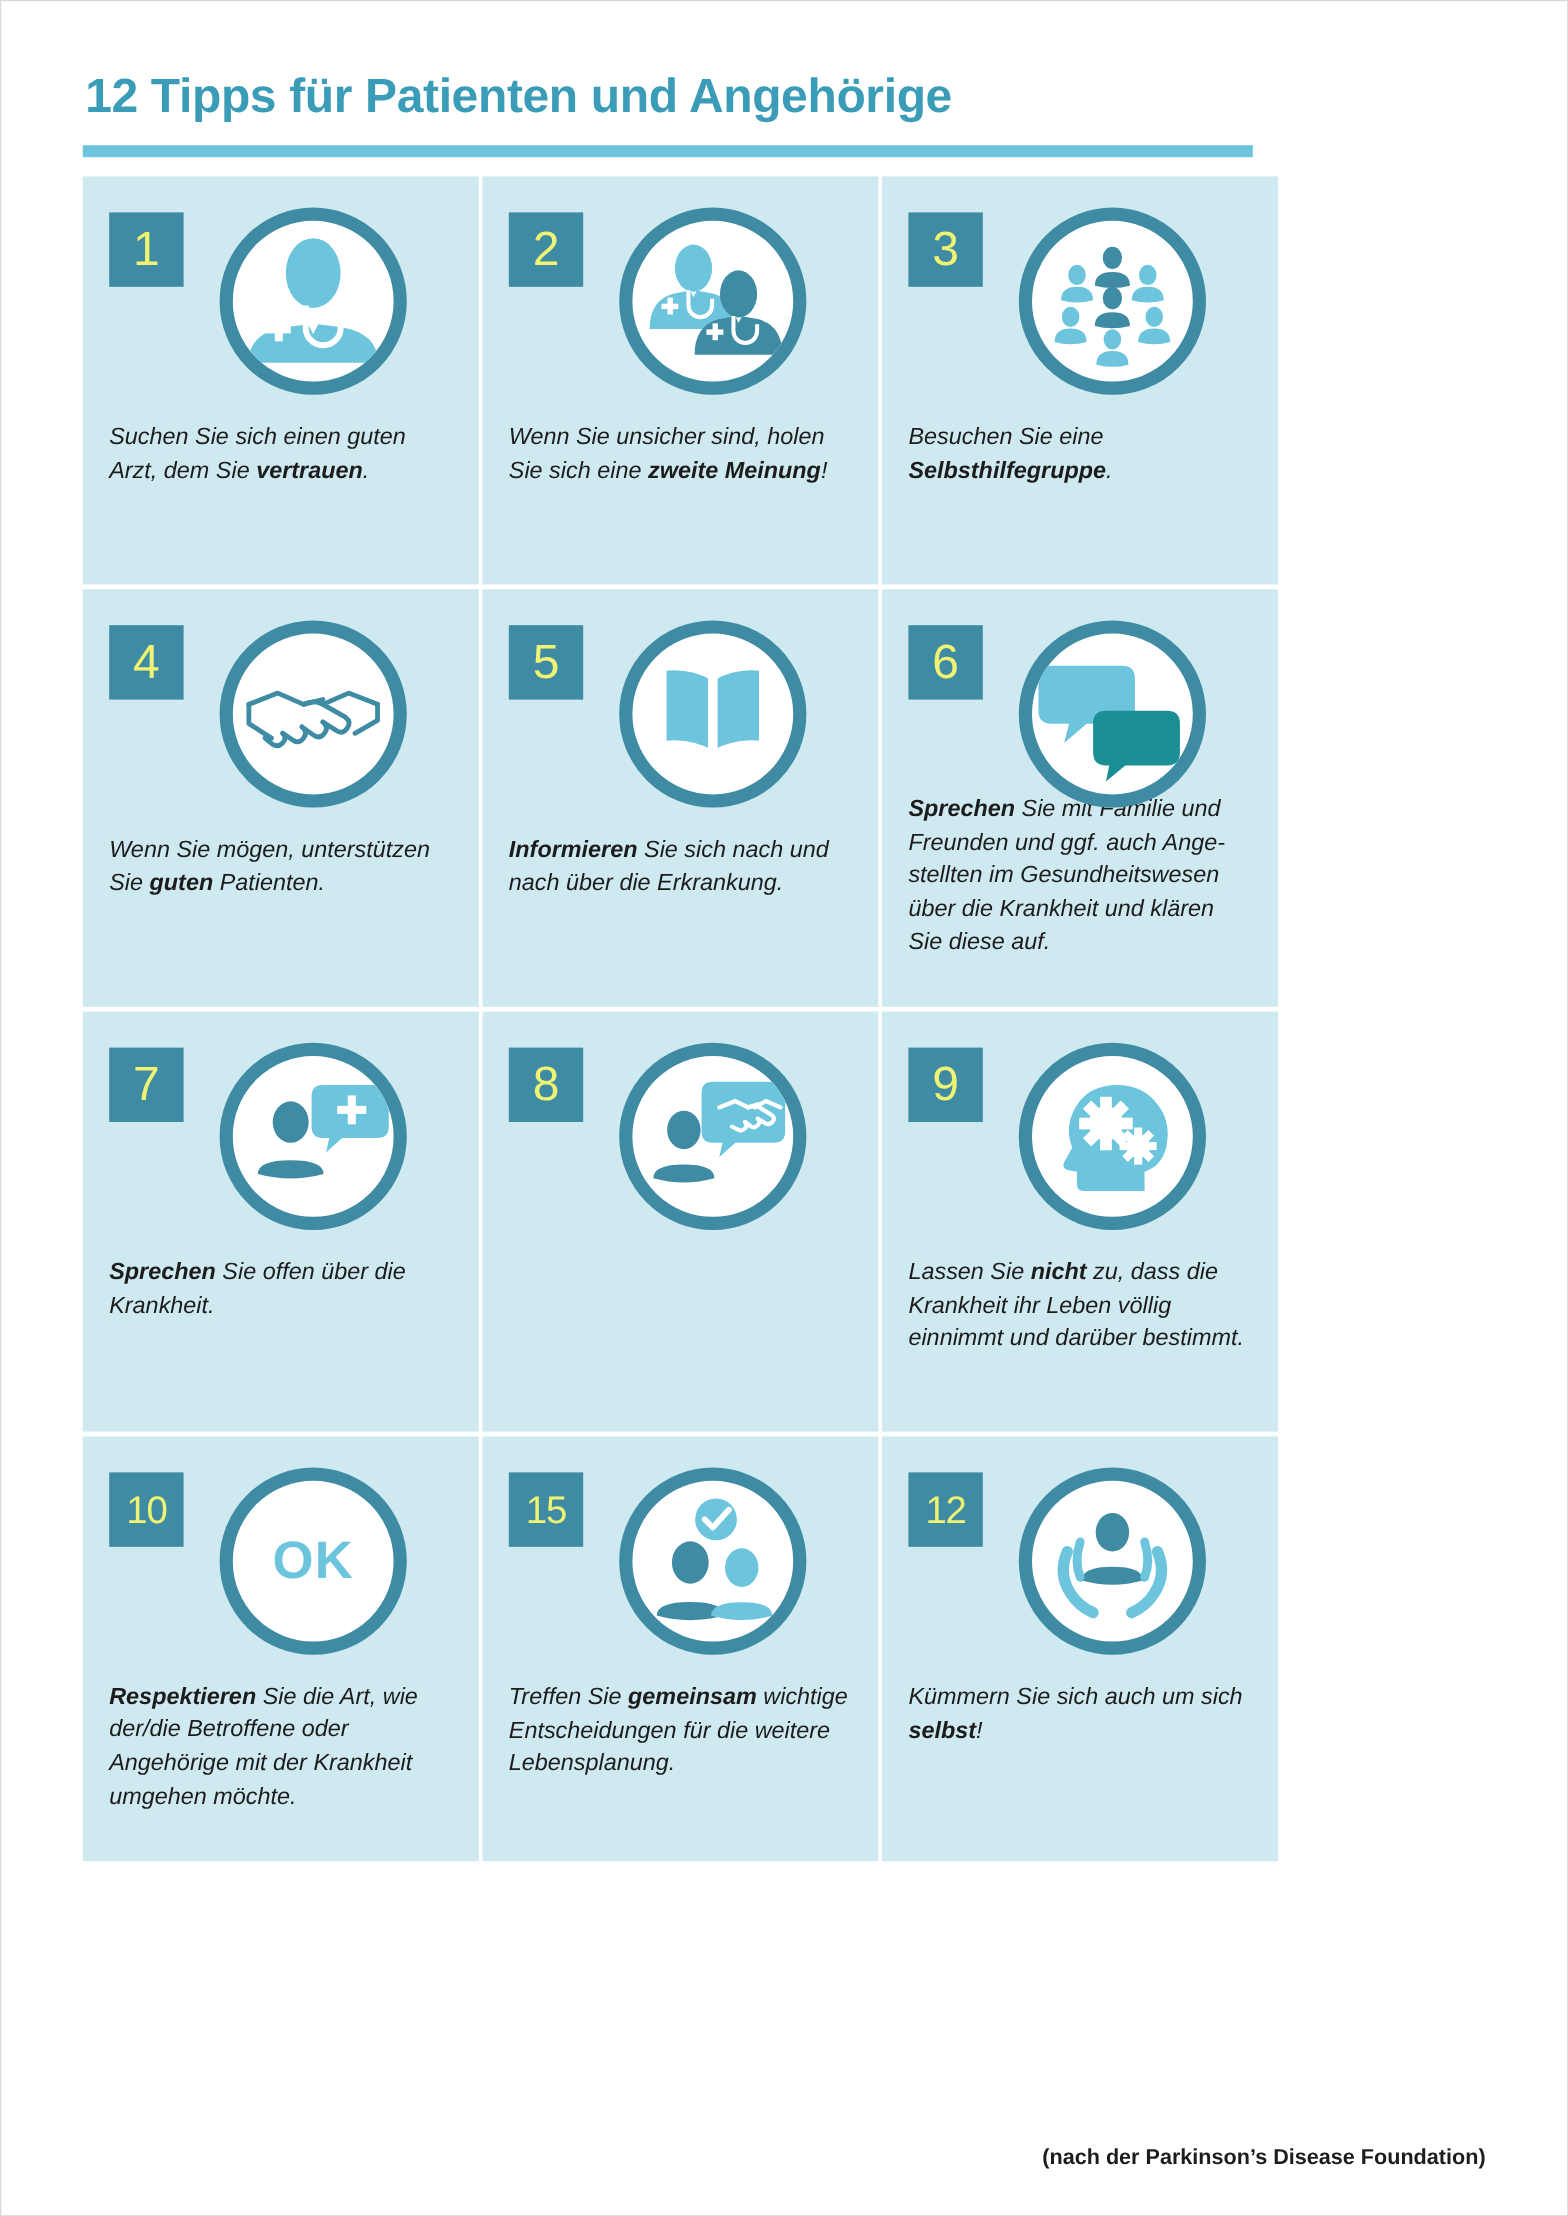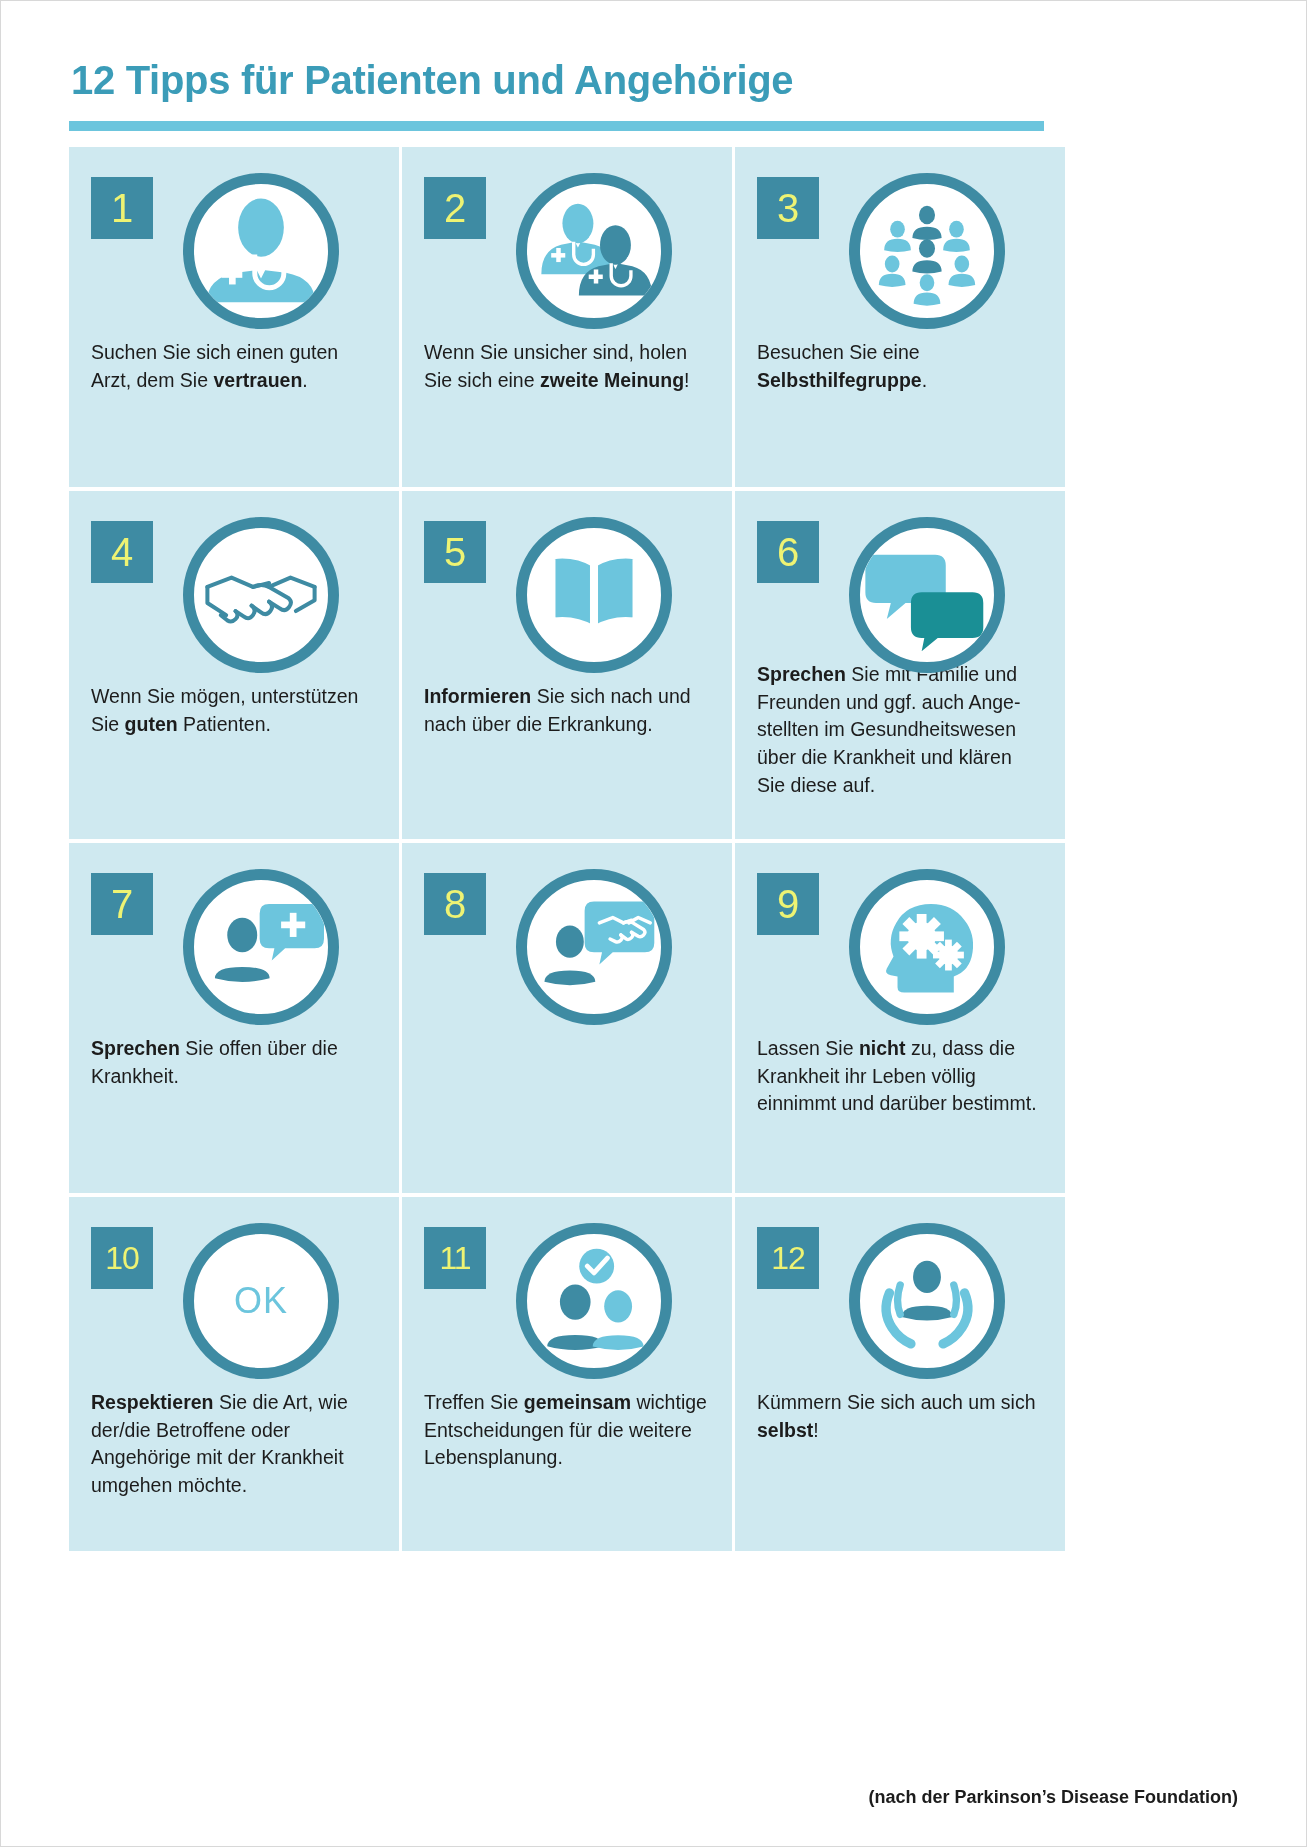--- a/index.html
+++ b/index.html
@@ -92,24 +92,25 @@
     height: 156px;
     border-radius: 50%;
     background: #ffffff;
     border: 11px solid #3e8ba3;
     box-sizing: border-box;
     overflow: hidden;
   }
   .icon-circle svg { display: block; width: 100%; height: 100%; }
 
   .cell-text {
-    margin-top: 6px;
+    margin-top: 18px;
     font-size: 19.5px;
     line-height: 1.42;
     color: #1c1c1c;
+    font-style: italic;
   }
   .cell-text b { font-weight: bold; }
 
   .footer {
     position: absolute;
     right: 68px;
     top: 1786px;
     font-size: 18px;
     color: #1c1c1c;
     text-align: right;
@@ -297,28 +298,28 @@
                 <circle cx="66" cy="56" r="2.88" fill="#ffffff"></circle>
               </svg>
             </div>
           </div>
           <p class="cell-text"><span>Lassen Sie </span><b>nicht</b><span> zu, dass die Krankheit ihr Leben völlig einnimmt und darüber bestimmt.</span></p>
         </div>
         <div class="cell r4">
           <div class="cell-top">
             <div class="num-badge wide">10</div>
             <div class="icon-circle">
-              <div style="width:100%;height:100%;display:flex;align-items:center;justify-content:center;font-family:'Liberation Sans',sans-serif;font-weight:normal;font-size:36px;color:#6cc5dd;letter-spacing:1px;">OK</div>
+              <div style="width:100%;height:100%;display:flex;align-items:center;justify-content:center;font-family:'Liberation Sans',sans-serif;font-weight:bold;font-size:44px;color:#6cc5dd;letter-spacing:1px;">OK</div>
             </div>
           </div>
           <p class="cell-text"><b>Respektieren</b><span> Sie die Art, wie der/die Betroffene oder Angehörige mit der Krankheit umgehen möchte.</span></p>
         </div>
         <div class="cell r4">
           <div class="cell-top">
-            <div class="num-badge wide">11</div>
+            <div class="num-badge wide">15</div>
             <div class="icon-circle">
               <svg viewBox="0 0 100 100" xmlns="http://www.w3.org/2000/svg">
                 <circle cx="52" cy="24" r="13" fill="#6cc5dd"></circle>
                 <path d="M45 24 l5 5 l10 -11" fill="none" stroke="#ffffff" stroke-width="3.6" stroke-linecap="round" stroke-linejoin="round"></path>
                 <ellipse cx="36" cy="50.8" rx="11.440000000000001" ry="13.200000000000001" fill="#3e8ba3"></ellipse>
                 <path d="M15.099999999999998 83.8 q0 -8.5 20.900000000000002 -8.5 q20.900000000000002 0 20.900000000000002 8.5 q-20.900000000000002 5.720000000000001 -41.800000000000004 0 z" fill="#3e8ba3"></path>
                 <ellipse cx="68" cy="54" rx="10.4" ry="12" fill="#6cc5dd"></ellipse>
                 <path d="M49 84 q0 -8.5 19 -8.5 q19 0 19 8.5 q-19 5.2 -38 0 z" fill="#6cc5dd"></path>
               </svg>
             </div>

